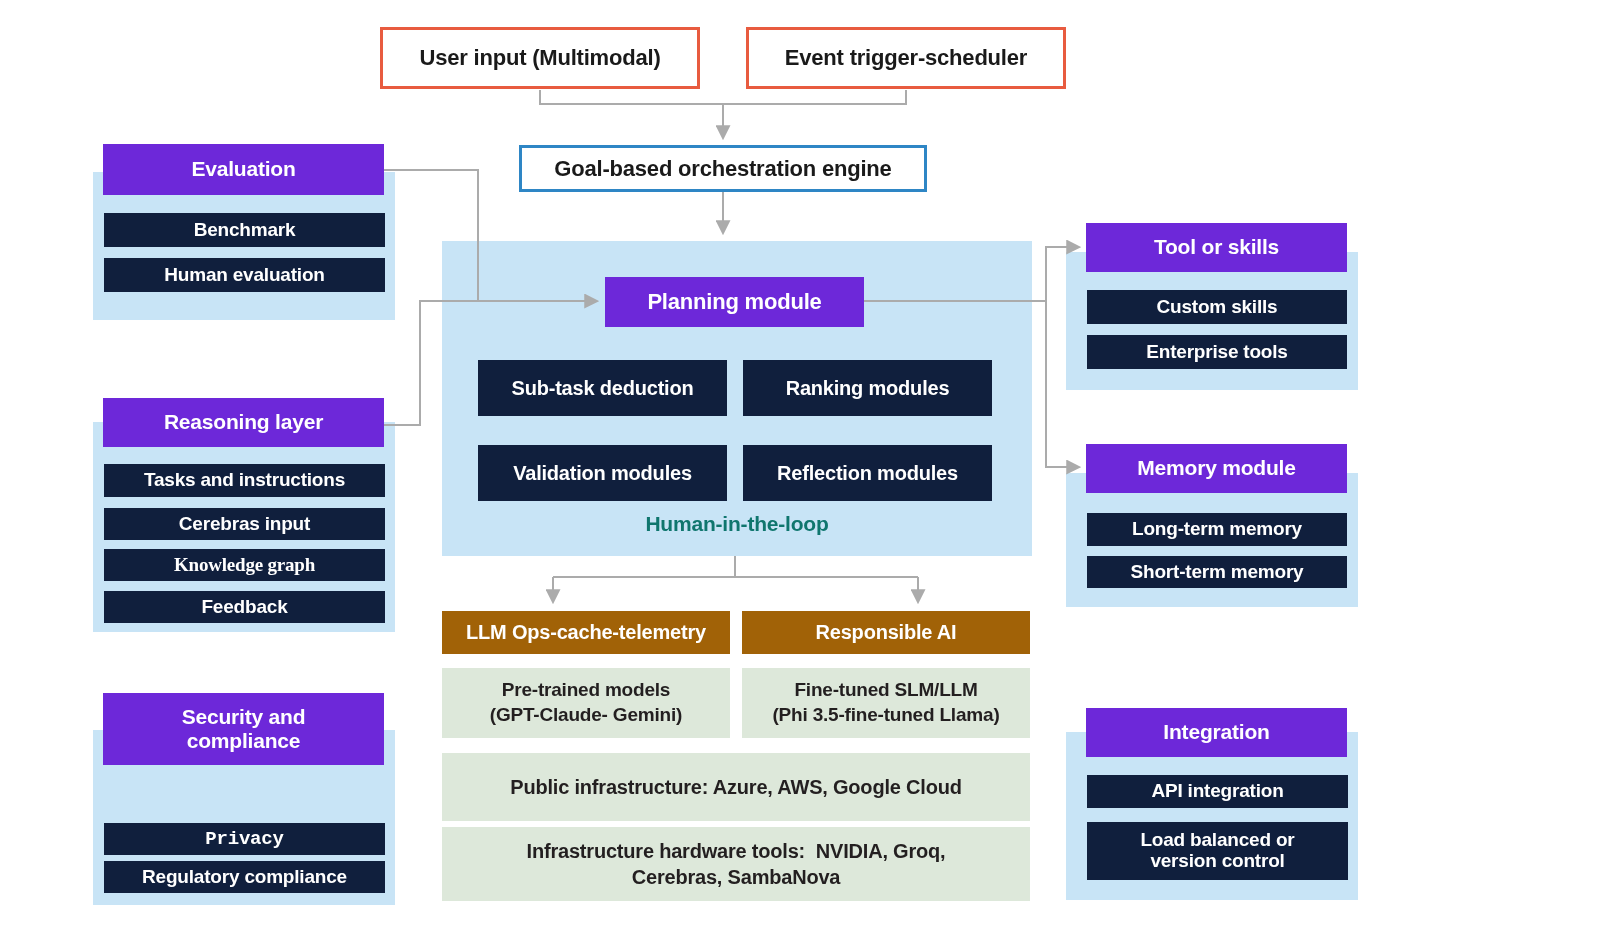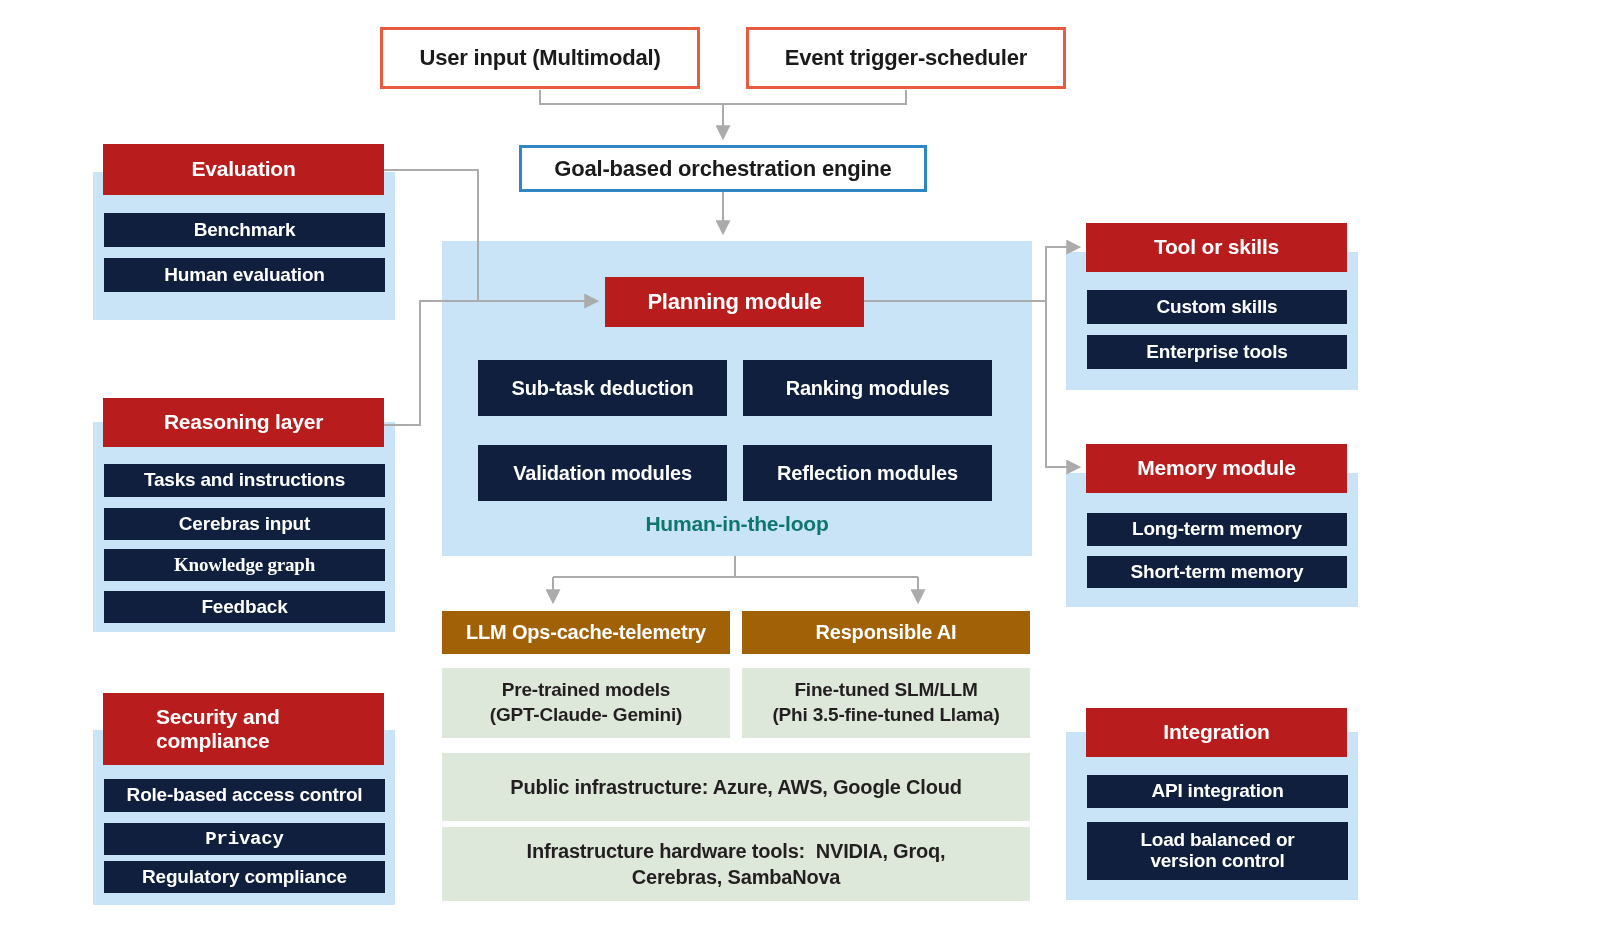--- a/index.html
+++ b/index.html
@@ -4,22 +4,22 @@
 <style>
   html,body{margin:0;padding:0;background:#ffffff;}
   #canvas{
     position:relative;width:1600px;height:947px;background:#ffffff;overflow:hidden;
     font-family:"Liberation Sans", sans-serif;font-weight:bold;letter-spacing:-0.2px;
   }
   .abs{position:absolute;box-sizing:border-box;}
   .panel{background:#C8E4F6;z-index:1;}
   #wires{position:absolute;left:0;top:0;z-index:5;}
   .bluehdr{
-    background:#b91c1c;color:#ffffff;z-index:10;
-    display:flex;align-items:center;justify-content:center;
+    background:#6d28d9;color:#ffffff;z-index:10;
+    display:flex;align-items:center;justify-content:center;text-align:center;
     font-size:21px;line-height:1.15;
   }
   .navyitem{
     background:#101F3D;color:#ffffff;z-index:10;
     display:flex;align-items:center;justify-content:center;text-align:center;
     font-size:19px;line-height:1.1;
   }
   .navyitem.big{font-size:20px;}
   .topbox{
     background:#ffffff;border:3px solid #E85B3F;color:#1A1A1A;z-index:10;
@@ -108,23 +108,20 @@
     <span>Knowledge graph</span>
   </div>
   <div class="abs navyitem" style="left:104px;top:591px;width:281px;height:32px;">
     <span>Feedback</span>
   </div>
 
   <div class="abs panel" style="left:93px;top:730px;width:302px;height:175px;"></div>
   <div class="abs bluehdr" style="left:103px;top:693px;width:281px;height:72px;">
     <span class="wrapnarrow">Security and compliance</span>
   </div>
-  <div class="abs navyitem" style="left:104px;top:779px;width:281px;height:33px;">
-    <span>Role-based access control</span>
-  </div>
   <div class="abs navyitem" style="left:104px;top:823px;width:281px;height:32px;font-family:Liberation Mono, monospace;">
     <span>Privacy</span>
   </div>
   <div class="abs navyitem" style="left:104px;top:861px;width:281px;height:32px;">
     <span>Regulatory compliance</span>
   </div>
 
   <div class="abs panel" style="left:442px;top:241px;width:590px;height:315px;"></div>
   <div class="abs bluehdr" style="left:605px;top:277px;width:259px;height:50px;font-size:22px;">
     <span>Planning module</span>

